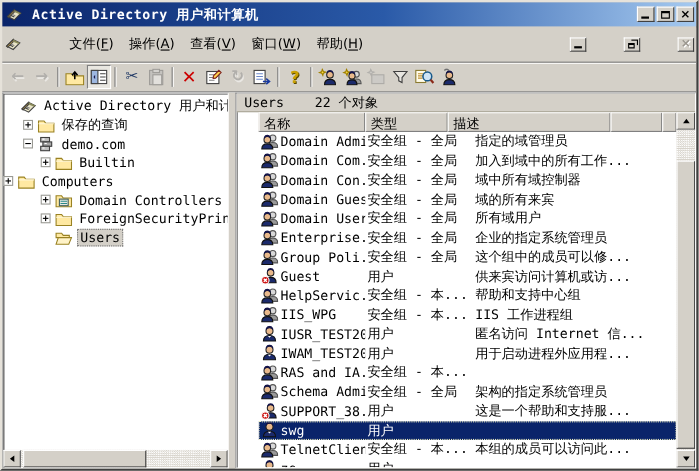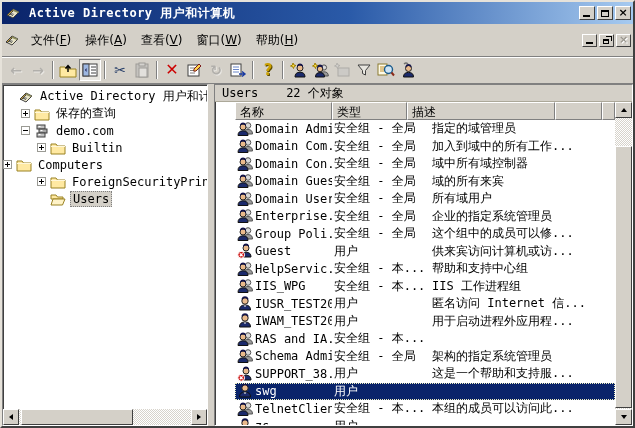--- a/index.html
+++ b/index.html
@@ -26,21 +26,21 @@
   .winbtn .min-glyph{position:absolute;left:3px;bottom:2px;width:7px;height:2px;background:#000;}
   .winbtn .max-glyph{width:8px;height:7px;border:1px solid #000;border-top-width:2px;}
   .winbtn .close-glyph{font-weight:bold;font-size:11px;margin-top:-1px;}
   .winbtn .restore-glyph{width:6px;height:5px;border:1px solid #000;border-top-width:2px;
     box-shadow:2px -2px 0 -0px #d4d0c8,3px -3px 0 0px #000;margin-top:2px;margin-left:-2px;}
   .winbtn.disabled{color:#8a867e;}
   .winbtn.disabled .close-glyph{color:#9a968e;text-shadow:1px 1px 0 #fff;}
 
   
   .menubar{height:24px;flex:0 0 24px;display:flex;align-items:center;
-    border-bottom:1px solid #808080;box-shadow:0 1px 0 #fff;padding:16px 2px;}
+    border-bottom:1px solid #808080;box-shadow:0 1px 0 #fff;padding:16px 2px;gap:32px;}
   .menu-item{padding:3px 7px;white-space:nowrap;}
   .menu-item u{text-decoration:underline;}
   .menubar .spacer{flex:1;}
   .menubar .winbtn{height:13px;width:15px;}
 
   
   .toolbar{height:27px;flex:0 0 27px;display:flex;align-items:center;
     border-bottom:1px solid #808080;box-shadow:0 1px 0 #fff;padding:0 3px;}
   .tb-btn{width:22px;height:22px;display:flex;align-items:center;justify-content:center;
     border:1px solid transparent;position:relative;}
@@ -356,20 +356,31 @@
                 <path d="M1 6.5 H15" stroke="#fff7d8"></path>
               </svg>
             </span>
             <span class="tree-label">Computers</span>
           </div>
           <div class="tree-row" style="padding-left: 34px;">
             <span class="expander plus"></span>
             <span class="tree-icon">
               <svg width="16" height="16" viewBox="0 0 16 16">
                 <path d="M1 4 h5 l1.5 2 H15 v8 H1 Z" fill="#ffe9a2" stroke="#9a8222"></path>
+                <rect x="4" y="7" width="8" height="6" fill="#e8e8e0" stroke="#406060"></rect>
+                <path d="M5 9 h6 M5 11 h6" stroke="#2a8a8a"></path>
+              </svg>
+            </span>
+            <span class="tree-label">Domain Controllers</span>
+          </div>
+          <div class="tree-row" style="padding-left: 34px;">
+            <span class="expander plus"></span>
+            <span class="tree-icon">
+              <svg width="16" height="16" viewBox="0 0 16 16">
+                <path d="M1 4 h5 l1.5 2 H15 v8 H1 Z" fill="#ffe9a2" stroke="#9a8222"></path>
                 <path d="M1 6.5 H15" stroke="#fff7d8"></path>
               </svg>
             </span>
             <span class="tree-label">ForeignSecurityPrincipal</span>
           </div>
           <div class="tree-row" style="padding-left: 34px;">
             <span class="expander none"></span>
             <span class="tree-icon">
               <svg width="16" height="16" viewBox="0 0 16 16">
                 <path d="M1 4 h5 l1.5 2 H13 v2 H1 Z" fill="#ffe9a2" stroke="#9a8222"></path>

